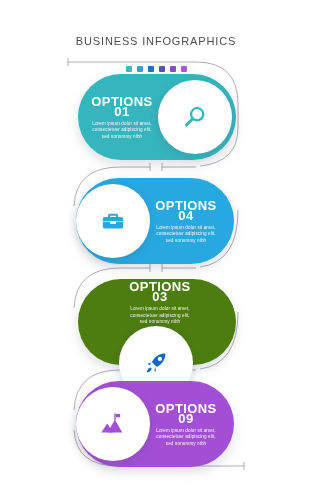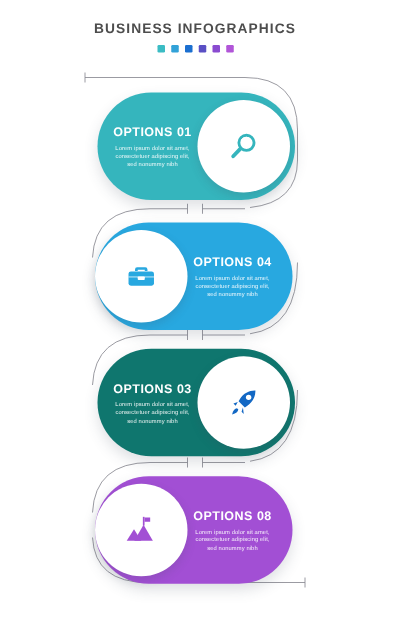--- a/index.html
+++ b/index.html
@@ -7,22 +7,22 @@
     width:312px;height:500px;overflow:hidden;
     background:#ffffff;
     font-family:"Liberation Sans", sans-serif;
     position:relative;
   }
   .canvas{position:relative;width:312px;height:500px;}
 
   
   .header{position:absolute;left:0;top:16px;width:312px;text-align:center;}
   .title{
-    font-size:11px;font-weight:bold;letter-spacing:.85px;
-    color:#4d4d4d;margin:0;line-height:14px;
+    font-size:11px;font-weight:normal;letter-spacing:.85px;
+    color:#4d4d4d;margin:18px;line-height:14px;
   }
   .dots{margin-top:6px;display:flex;justify-content:center;gap:5px;}
   .dot{width:6px;height:6px;border-radius:1px;}
 
   
   .connectors{position:absolute;left:0;top:0;width:312px;height:500px;pointer-events:none;}
 
   
   .card{
     position:absolute;
@@ -38,21 +38,21 @@
   .txtbox{
     width:82px;
     padding:0 4px 0 10px;
     box-sizing:border-box;
     text-align:center;
     color:#ffffff;
   }
   .card.left-icon .txtbox{padding:0 10px 0 4px;}
 
   .opt-title{
-    font-size:10px;font-weight:bold;letter-spacing:.4px;
+    font-size:13px;font-weight:bold;letter-spacing:.4px;
     margin:3px 0 4px 0;line-height:10px;color:#ffffff;
   }
   .opt-desc{
     font-size:4.6px;line-height:6.6px;margin:0;
     color:rgba(255,255,255,.93);
     letter-spacing:.1px;
   }
 
   .circle{
     width:74px;height:74px;border-radius:50%;
@@ -63,21 +63,21 @@
     position:relative;
   }
   .card.right-icon .circle{margin-left:-2px;}
   .card.left-icon .circle{margin-right:-2px;}
 
   .circle svg{display:block;}
 
   
   #card1{left:78px;top:74px;background:#35b5bd;}
   #card2{left:76px;top:178px;background:#28a8e0;}
-  #card3{left:78px;top:279px;background:#0f766e;}
+  #card3{left:78px;top:279px;background:#4d7c0f;flex-direction:column;}
   #card4{left:76px;top:381px;background:#a24fd4;}
 </style>
 </head>
 <body>
 
 <div class="canvas">
 
   <div class="header">
     <div class="title">BUSINESS INFOGRAPHICS</div>
     <div class="dots">
@@ -167,18 +167,18 @@
   <div class="card left-icon" id="card4">
     <div class="circle">
       <svg width="27" height="27" viewBox="0 0 24 24">
         <path d="M13.2,7.8 L19.8,19.2 L6.6,19.2 z" fill="#a24fd4"></path>
         <path d="M6.4,11.0 L11.6,19.2 L1.2,19.2 z" fill="#a24fd4"></path>
         <rect x="12.7" y="2.2" width="1.2" height="6.2" fill="#a24fd4"></rect>
         <path d="M13.9,2.6 h4.0 v3.0 h-4.0 z" fill="#a24fd4"></path>
       </svg>
     </div>
     <div class="txtbox">
-      <div class="opt-title">OPTIONS 08</div>
+      <div class="opt-title">OPTIONS 09</div>
       <div class="opt-desc">Lorem ipsum dolor sit amet, consectetuer adipiscing elit, sed nonummy nibh</div>
     </div>
   </div>
 
 </div>
 
 </body></html>

